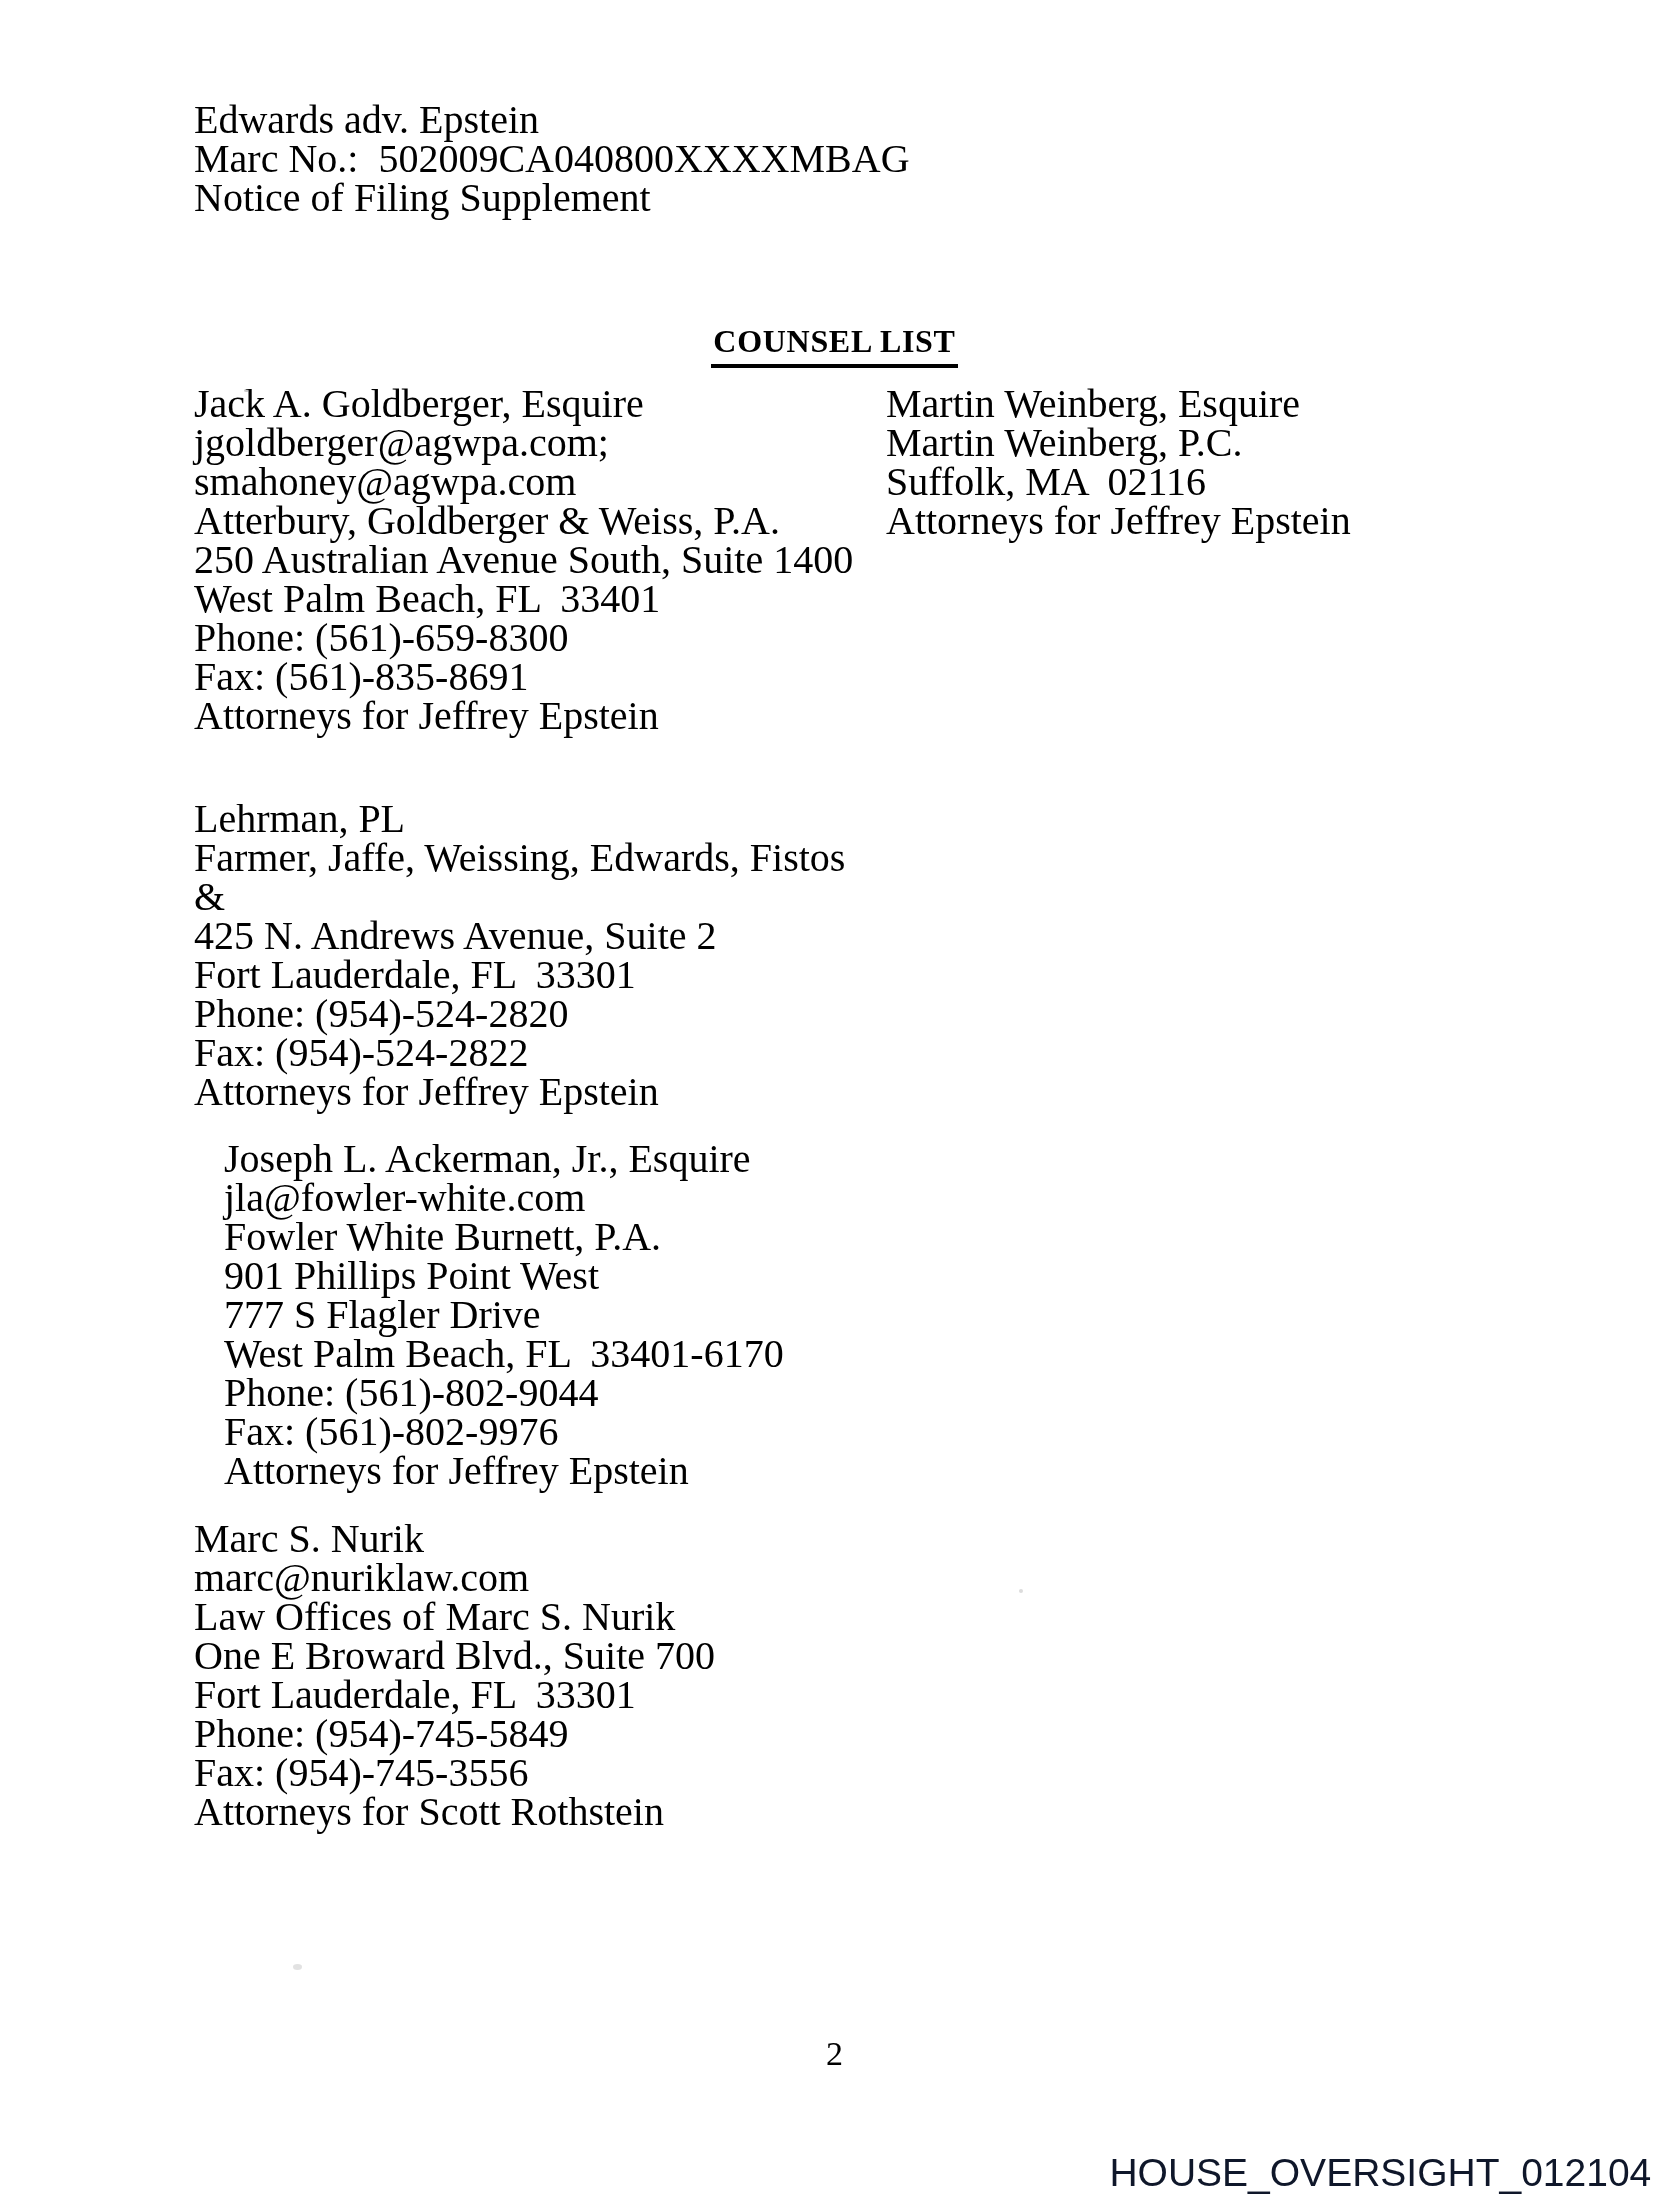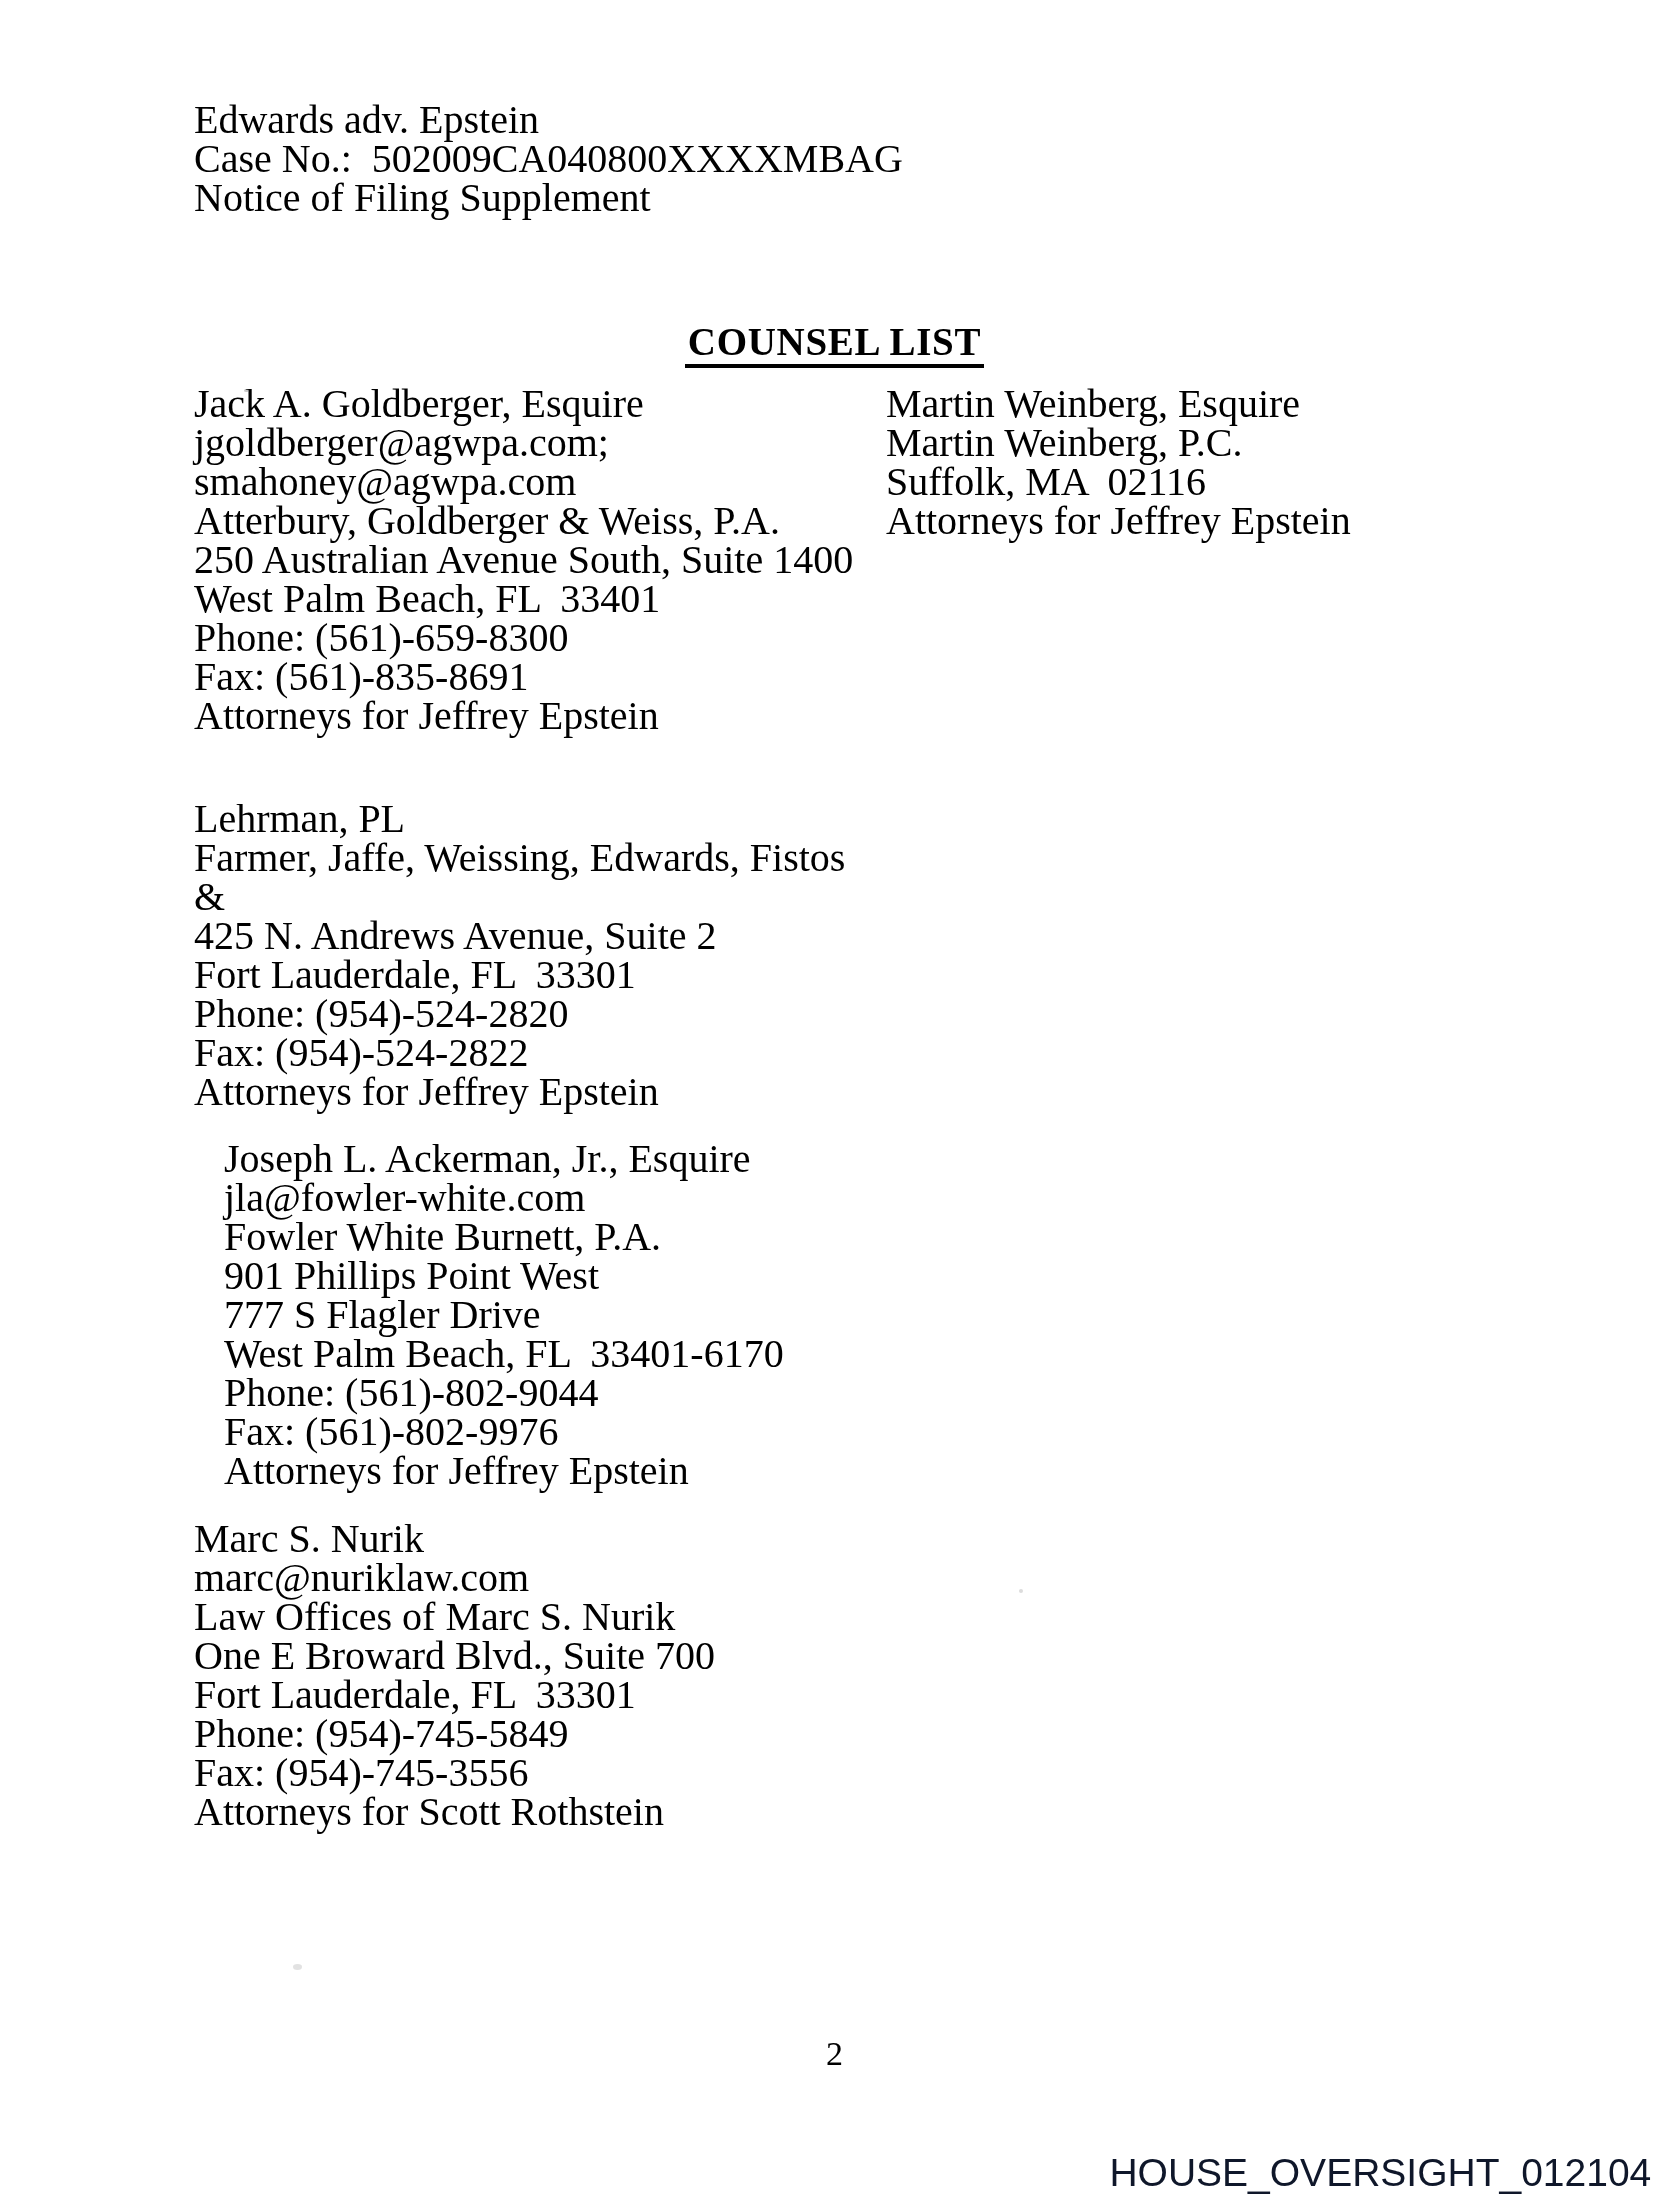--- a/index.html
+++ b/index.html
@@ -30,21 +30,21 @@
   
   .doc-title-wrap {
     position: absolute;
     left: 0;
     top: 322px;
     width: 100%;
     text-align: center;
   }
   .doc-title {
     display: inline-block;
-    font-size: 39px;
+    font-size: 32px;
     line-height: 39px;
     font-weight: bold;
     letter-spacing: 0.7px;
     padding: 0 2.6px 3.3px 2.6px;
     border-bottom: 4.6px solid #000;
   }
   
   .counsel-column {
     position: absolute;
     top: 384px;
@@ -84,21 +84,21 @@
   .speck-2 { left: 1019px; top: 1589px; width: 3.9px; height: 3.9px; opacity: 0.3; }
   .speck-3 { left: 293px;  top: 1964px; width: 9.2px; height: 5.9px; opacity: 0.25; }
 </style>
 </head>
 <body>
 
 <div class="page">
 
   <div class="case-caption">
       <div class="line">Edwards adv. Epstein</div>
-      <div class="line">Case No.:  502009CA040800XXXXMBAG</div>
+      <div class="line">Marc No.:  502009CA040800XXXXMBAG</div>
       <div class="line">Notice of Filing Supplement</div>
     </div>
 
   <div class="doc-title-wrap">
     <span class="doc-title">COUNSEL LIST</span>
   </div>
 
   <div class="counsel-column col-left">
       <div class="counsel-block">
         <div class="line">Jack A. Goldberger, Esquire</div>

